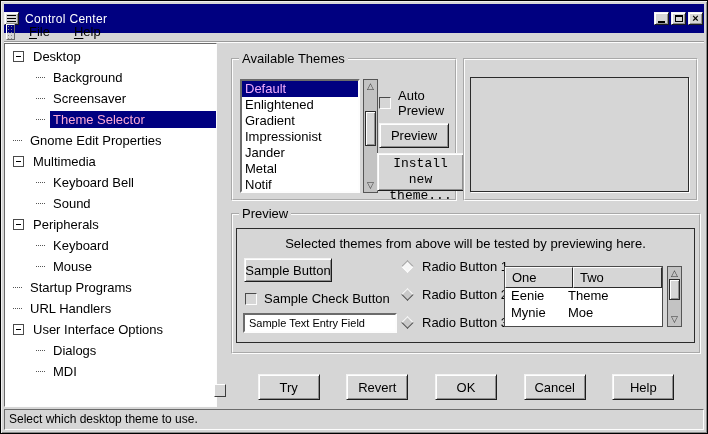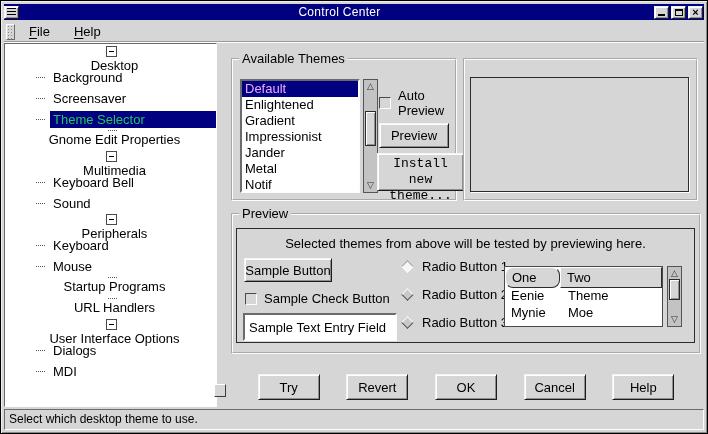--- a/index.html
+++ b/index.html
@@ -2,22 +2,22 @@
 <html><head>
 <meta charset="utf-8">
 <style>
   * { box-sizing: border-box; margin: 0; padding: 0; }
   html,body { background:#555; }
   body { font-family:"Liberation Sans", sans-serif; }
   .window { position:relative; width:708px; height:434px; background:#d6d6d6;
             border:1px solid #000; box-shadow:inset 1px 1px 0 #efefef, inset -1px -1px 0 #8a8a8a; }
 
   
-  .titlebar { position:absolute; left:3px; top:3px; right:3px; height:16px;
-              background:#000080; display:flex; align-items:center;text-align:center; }
+  .titlebar { position:absolute; left:3px; top:3px; right:3px; height:29px;
+              background:#000080; display:flex; align-items:center; }
   .tb-btn { width:15px; height:13px; background:#d6d6d6; flex:none;
             border:1px solid; border-color:#f4f4f4 #1c1c1c #1c1c1c #f4f4f4;
             box-shadow:inset 1px 1px 0 #fff, inset -1px -1px 0 #909090;
             display:flex; align-items:center; justify-content:center; }
   .menu-glyph { width:9px; height:8px;
             background:repeating-linear-gradient(#000 0 1px, transparent 1px 3px); }
   .title { color:#fff; font-size:12px; margin-left:6px; flex:1; letter-spacing:.3px; }
   .winbtns { display:flex; gap:2px; margin-right:1px; }
   .min-glyph { width:7px; height:8px; border-bottom:2px solid #000; }
   .max-glyph { width:8px; height:7px; border:1px solid #000; border-top-width:2px; }
@@ -38,28 +38,28 @@
   .main { position:absolute; left:3px; top:42px; right:3px; bottom:26px; }
   .tree { position:absolute; left:0; top:0; width:213px; bottom:0; background:#fff;
           border:1px solid; border-color:#6b6b6b #fdfdfd #fdfdfd #6b6b6b; padding-top:2px; overflow:hidden; }
   .divider { position:absolute; left:213px; top:0; width:6px; bottom:0; }
   .divider-handle { position:absolute; left:-3px; bottom:10px; width:12px; height:13px;
           background:#d6d6d6; border:1px solid; border-color:#fff #3c3c3c #3c3c3c #fff; }
   .content { position:absolute; left:219px; right:0; top:0; bottom:0; }
 
   
   .trow { height:21px; display:flex; align-items:center; font-size:13px; color:#000; cursor:default; }
-  .trow.lvl0 { padding-left:8px;flex-direction:column; }
+  .trow.lvl0 { padding-left:8px; }
   .trow.lvl1 { padding-left:31px; }
   .exp { width:11px; height:11px; border:1px solid #4a4a4a; background:#fff;
          position:relative; margin-right:6px; flex:none; }
   .exp::after { content:""; position:absolute; left:2px; right:2px; top:4px; height:1px; background:#000; }
   .dash { width:9px; height:1px; border-bottom:1px dotted #555; margin-right:5px; flex:none; }
   .lab { padding:1px 3px; white-space:nowrap; }
-  .trow.sel .lab { background:#000080; color:#22c55e; flex:1; }
+  .trow.sel .lab { background:#000080; color:#f9a8d4; flex:1; }
 
   
   .group { position:absolute; border:2px groove #fdfdfd; }
   .legend { position:absolute; top:-9px; left:6px; background:#d6d6d6; padding:0 3px;
             font-size:13px; color:#000; white-space:nowrap; }
   .g-themes { left:8px;  top:15px;  width:226px; height:143px; }
   .g-info   { left:240px; top:15px; width:235px; height:143px; }
   .g-preview{ left:8px;  top:170px; width:470px; height:141px; }
 
   
@@ -88,33 +88,33 @@
 
   
   .tinfo-frame { position:absolute; left:5px; top:17px; right:7px; bottom:7px;
                  border:1px solid #2b2b2b; box-shadow:1px 1px 0 #fdfdfd; }
 
   
   .pframe { position:absolute; left:3px; top:13px; right:4px; bottom:9px; border:1px solid #2b2b2b; }
   .pdesc { margin-top:7px; text-align:center; font-size:13px; }
   .sample-btn { position:absolute; left:7px; top:29px; width:88px; height:24px; }
   .check-row { position:absolute; left:8px; top:62px; display:flex; align-items:center; gap:7px; font-size:13px; }
-  .entry { position:absolute; left:6px; top:84px; width:154px; height:28px; font-size:13px;
+  .entry { position:absolute; left:6px; top:84px; width:154px; height:20px; font-size:11px;
            padding:0 4px; font-family:"Liberation Sans",sans-serif; color:#000; outline:none; }
   .radios { position:absolute; left:166px; top:23px; }
   .radio-row { height:28px; display:flex; align-items:center; gap:10px; font-size:13px; }
   .diam { width:9px; height:9px; flex:none; transform:rotate(45deg); background:#c9c9c9;
           border:1px solid; border-color:#fdfdfd #4a4a4a #4a4a4a #fdfdfd; }
   .radio-row.sel .diam { background:#f6f6f6; border-color:#9a9a9a #fdfdfd #fdfdfd #9a9a9a; }
   .ptable { position:absolute; left:267px; top:37px; width:159px; height:61px;
             border:1px solid #4a4a4a; background:#fff; overflow:hidden; }
   .phead { display:flex; height:21px; }
   .th { background:#d6d6d6; font-size:13px; padding:2px 6px; white-space:nowrap;
         border:1px solid; border-color:#fdfdfd #2b2b2b #2b2b2b #fdfdfd; }
-  .th.c1 { width:55px; flex:none;border-radius:8px; } .th.c2 { flex:1; }
+  .th.c1 { width:68px; flex:none; } .th.c2 { flex:1; }
   .prow { display:flex; height:17px; font-size:13px; }
   .prow .c1 { width:57px; flex:none; padding-left:6px; } .prow .c2 { padding-left:6px; }
   .vs-table { left:430px; top:37px; width:15px; height:61px; }
 
   
   .actions { position:absolute; left:8px; top:330px; width:470px; height:28px;
              display:flex; justify-content:space-evenly; align-items:center; }
   .abtn { width:62px; height:26px; }
   .statusbar { position:absolute; left:3px; right:3px; bottom:3px; height:21px;
                border:1px solid; border-color:#6b6b6b #fdfdfd #fdfdfd #6b6b6b;

